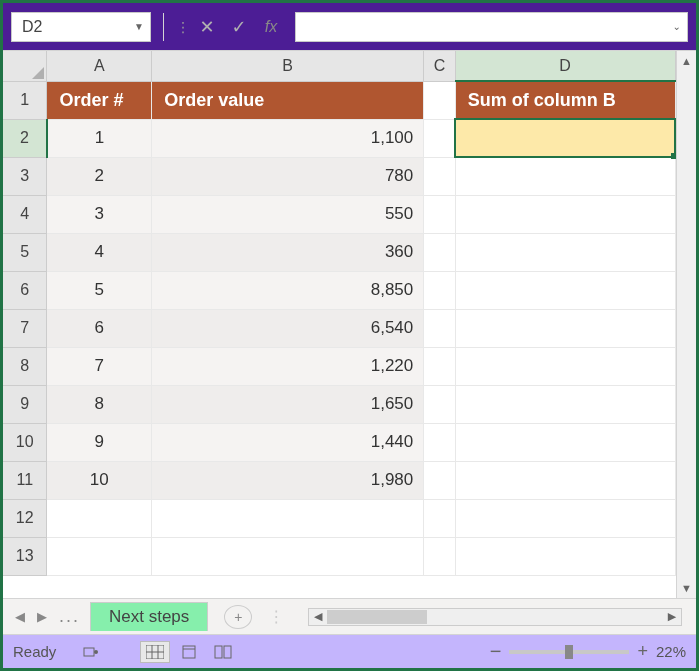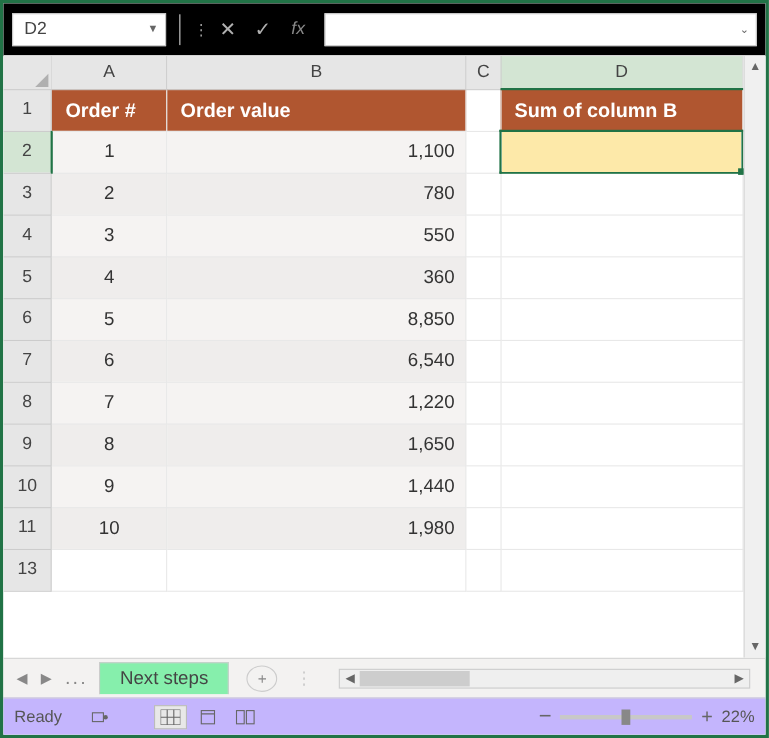--- a/index.html
+++ b/index.html
@@ -1,17 +1,17 @@
 <!DOCTYPE html>
 <html><head>
 <meta charset="utf-8">
 <style>
 * { box-sizing: border-box; margin: 0; padding: 0; font-family: 'Segoe UI', Arial, sans-serif; }
 body { width: 699px; height: 671px; border: 3px solid #217346; background: #fff; display: flex; flex-direction: column; overflow: hidden; }
-.formula-bar { height: 48px; background: #000000; border-bottom: 1px solid #d4d4d4; display: flex; align-items: center; padding: 0 8px; text-align: center; }
+.formula-bar { height: 48px; background: #4c1d95; border-bottom: 1px solid #d4d4d4; display: flex; align-items: center; padding: 0 8px; text-align: center; }
 .name-box { width: 140px; height: 30px; background: #fff; border: 1px solid #c8c8c8; display: flex; align-items: center; padding: 0 10px; font-size: 16px; color: #444; position: relative; }
 .name-box .arrow { position: absolute; right: 6px; color: #666; font-size: 10px; }
 .fb-sep { width: 1px; height: 28px; background: #d4d4d4; margin: 0 12px; }
 .fb-dots { color: #999; letter-spacing: 1px; font-size: 14px; }
 .fb-icon { width: 32px; display: flex; justify-content: center; color: #b0b0b0; font-size: 18px; }
 .fx { font-style: italic; color: #888; font-size: 16px; }
 .formula-input { flex: 1; height: 30px; background: #fff; border: 1px solid #c8c8c8; margin-left: 8px; position: relative; }
 .formula-input .arrow { position: absolute; right: 6px; top: 8px; color: #666; font-size: 10px; }
 .grid-area { flex: 1; display: flex; background: #fff; overflow: hidden; }
 .grid-main { flex: 1; overflow: hidden; }
@@ -152,20 +152,27 @@
         <td class="cell empty"></td>
       </tr>
       <tr class="even">
         <td class="row-h">11</td>
         <td class="cell data-a">10</td>
         <td class="cell data-b">1,980</td>
         <td class="cell empty"></td>
         <td class="cell empty"></td>
       </tr>
       <tr>
+        <td class="row-h">12</td>
+        <td class="cell empty"></td>
+        <td class="cell empty"></td>
+        <td class="cell empty"></td>
+        <td class="cell empty"></td>
+      </tr>
+      <tr>
         <td class="row-h">13</td>
         <td class="cell empty"></td>
         <td class="cell empty"></td>
         <td class="cell empty"></td>
         <td class="cell empty"></td>
       </tr>
     </tbody>
       </table>
   </div>
   <div class="vscroll">

